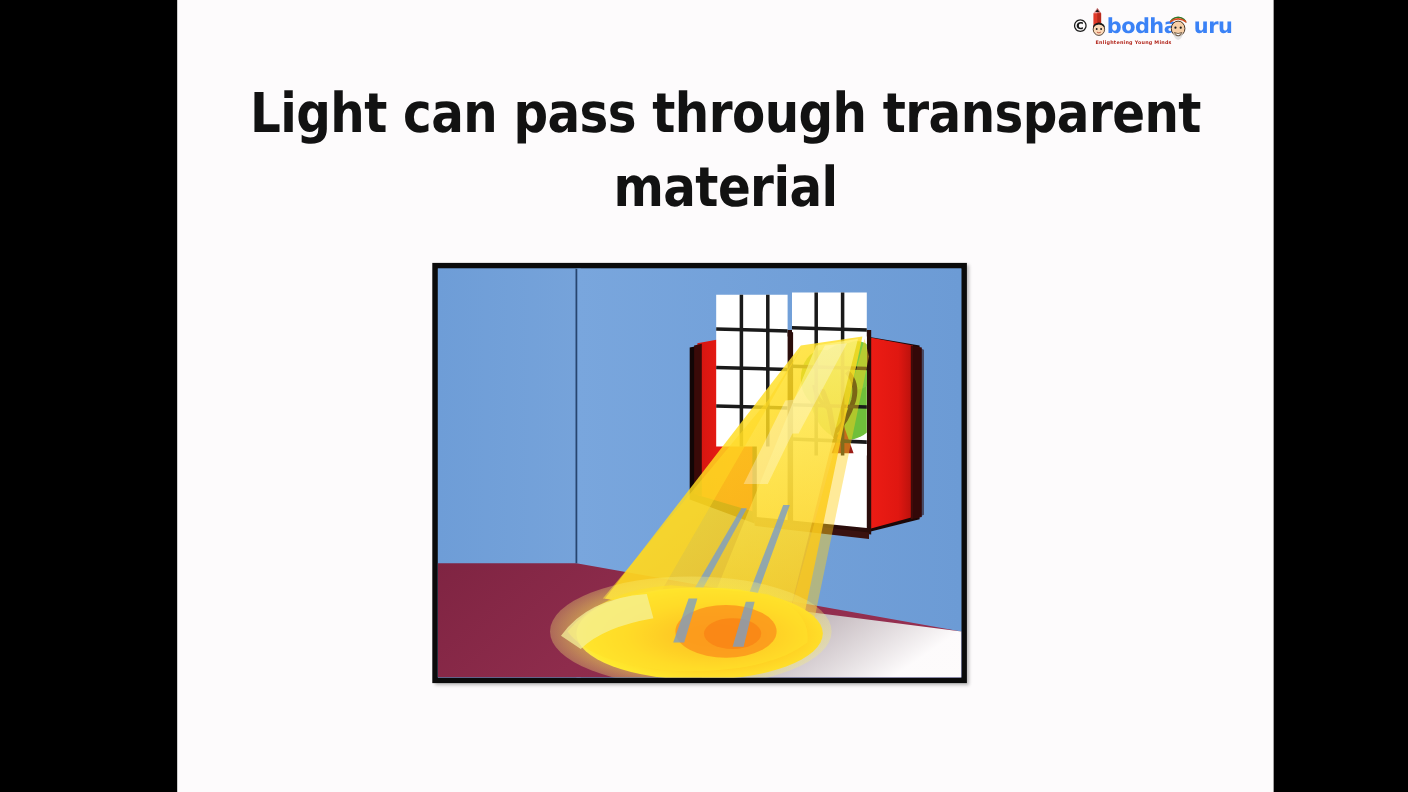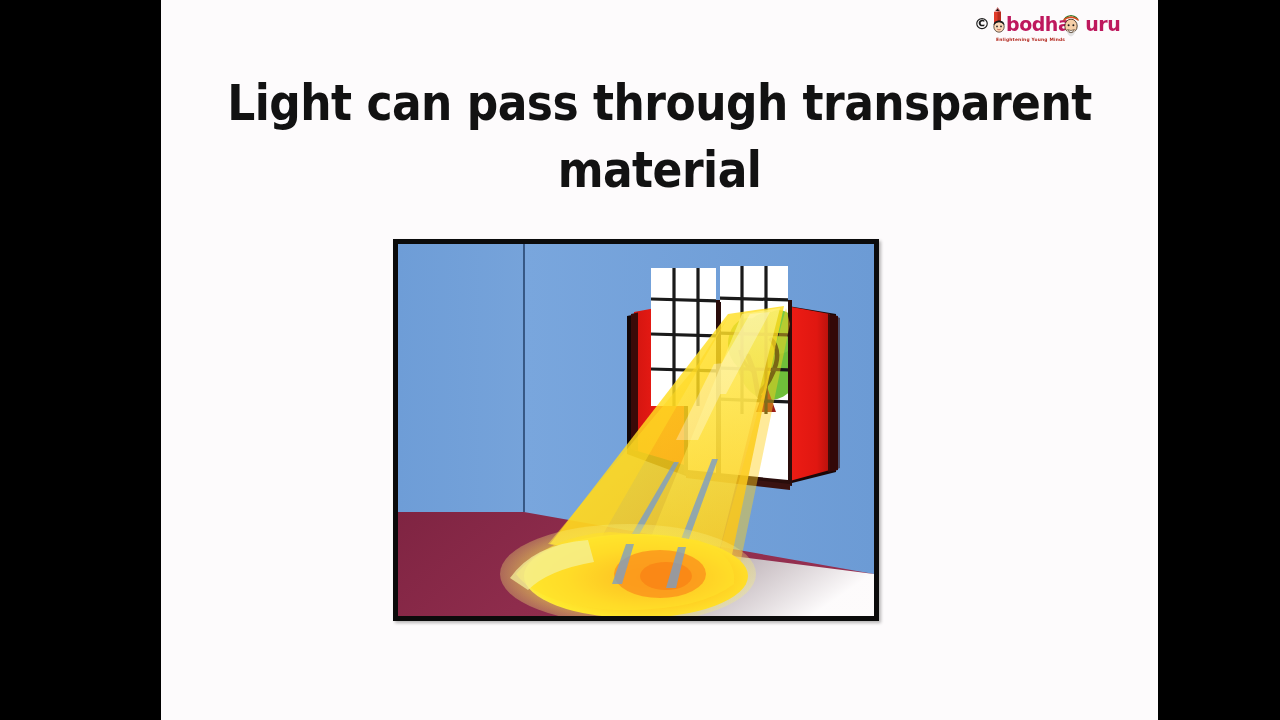--- a/index.html
+++ b/index.html
@@ -68,21 +68,21 @@
     color: #1a1a1a;
     font-weight: 700;
     font-family: "DejaVu Sans", sans-serif;
     margin-right: 1px;
   }
   .logo-word {
     font-family: "DejaVu Sans", sans-serif;
     font-size: 19px;
     font-weight: 700;
     letter-spacing: -0.5px;
-    color: #be185d;
+    color: #3b82f6;
     line-height: 1;
   }
   .logo-tagline {
     position: absolute;
     left: 22px;
     top: 30px;
     font-family: "DejaVu Sans", sans-serif;
     font-size: 4.4px;
     letter-spacing: 0.2px;
     color: #b3281e;

